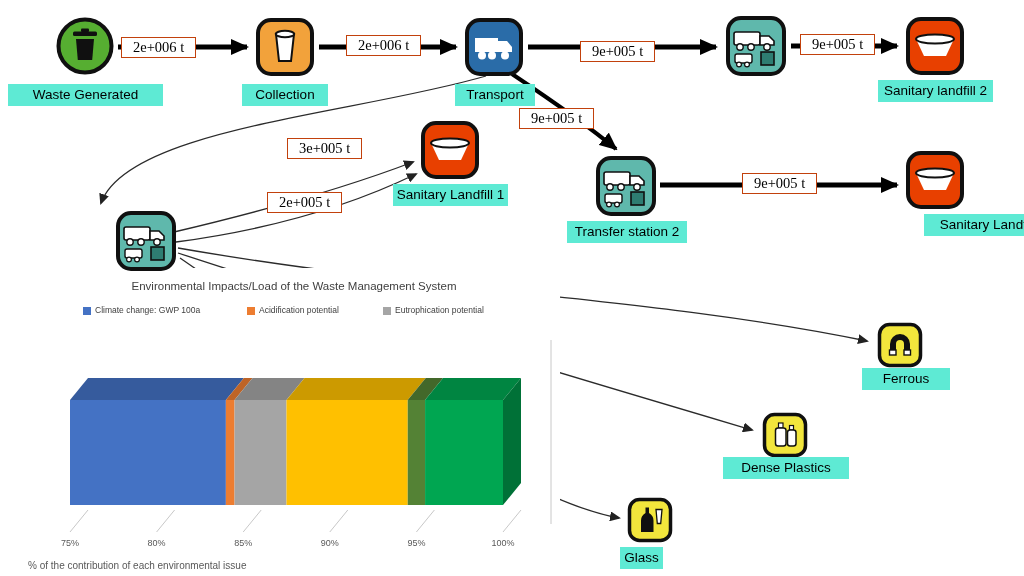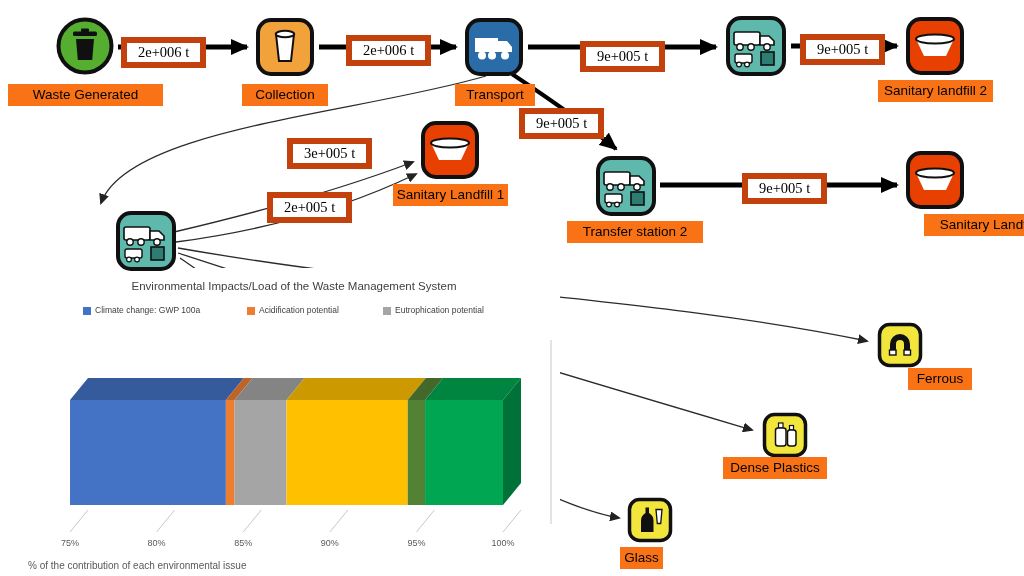--- a/index.html
+++ b/index.html
@@ -4,24 +4,24 @@
 <style>
   * { margin:0; padding:0; box-sizing:border-box; }
   html,body { background:#fff; font-family:"Liberation Sans", sans-serif; }
   .canvas { position:relative; width:1024px; height:576px; background:#fff; overflow:hidden; }
 
   #edges { position:absolute; left:0; top:0; z-index:1; }
 
   .node { position:absolute; z-index:3; cursor:pointer; }
   .node svg { display:block; }
 
-  .node-label { position:absolute; z-index:3; background:#f97316; color:#000;
+  .node-label { position:absolute; z-index:3; background:#5eead4; color:#000;
     font-size:13.5px; line-height:1.3; text-align:center; padding:2px 3px; }
 
-  .flow-label { position:absolute; z-index:4; background:#fff; border:6px solid #c2410c;
+  .flow-label { position:absolute; z-index:4; background:#fff; border:1px solid #c2410c;
     font-family:"Liberation Serif", serif; font-size:14.5px; color:#000;
     padding:1px 11px; white-space:nowrap; }
 
   .chart-panel { position:absolute; left:28px; top:268px; width:532px; height:308px;
     background:#fff; z-index:2; }
   .chart-title { position:absolute; top:12px; left:0; right:0; text-align:center;
     font-size:11.5px; color:#404040; }
   #chart-legend { position:absolute; top:36px; left:55px; }
   .legend-row { display:flex; align-items:center; margin-bottom:8px; height:11px; }
   .legend-item { display:inline-flex; align-items:flex-end; font-size:8.5px;
@@ -233,25 +233,25 @@
       <rect x="2.5" y="2.5" width="41" height="41" rx="10" stroke="#101010" stroke-width="3.5" fill="#F2E63C"></rect>
       <path d="M18.5 10.5 h3.5 v5.5 q4.5 2.5 4.5 7.5 v11.5 h-12.5 v-11.5 q0-5 4.5-7.5 z" fill="#101010"></path>
       <path d="M29 12.5 h6 l-1.3 14 h-3.4 z" fill="#fff" stroke="#101010" stroke-width="1.3"></path>
     </svg>
   </div>
 
   <div class="node-label" style="left:8px; top:84px; width:155px">Waste Generated</div>
   <div class="node-label" style="left:242px; top:84px; width:86px">Collection</div>
   <div class="node-label" style="left:455px; top:84px; width:80px">Transport</div>
   <div class="node-label" style="left:878px; top:80px; width:115px">Sanitary landfill 2</div>
-  <div class="node-label" style="left:567px; top:221px; width:136px">Transfer station 2</div>
+  <div class="node-label" style="left:567px; top:221px; width:120px">Transfer station 2</div>
   <div class="node-label" style="left:924px; top:214px; width:139px">Sanitary Landfill 3</div>
   <div class="node-label" style="left:393px; top:184px; width:115px">Sanitary Landfill 1</div>
-  <div class="node-label" style="left:908px; top:368px; width:64px">Ferrous</div>
-  <div class="node-label" style="left:723px; top:457px; width:104px">Dense Plastics</div>
+  <div class="node-label" style="left:862px; top:368px; width:88px">Ferrous</div>
+  <div class="node-label" style="left:723px; top:457px; width:126px">Dense Plastics</div>
   <div class="node-label" style="left:620px; top:547px; width:43px">Glass</div>
 
   <div class="flow-label" style="left:121px; top:37px">2e+006 t</div>
   <div class="flow-label" style="left:346px; top:35px">2e+006 t</div>
   <div class="flow-label" style="left:580px; top:41px">9e+005 t</div>
   <div class="flow-label" style="left:800px; top:34px">9e+005 t</div>
   <div class="flow-label" style="left:519px; top:108px">9e+005 t</div>
   <div class="flow-label" style="left:742px; top:173px">9e+005 t</div>
   <div class="flow-label" style="left:287px; top:138px">3e+005 t</div>
   <div class="flow-label" style="left:267px; top:192px">2e+005 t</div>

